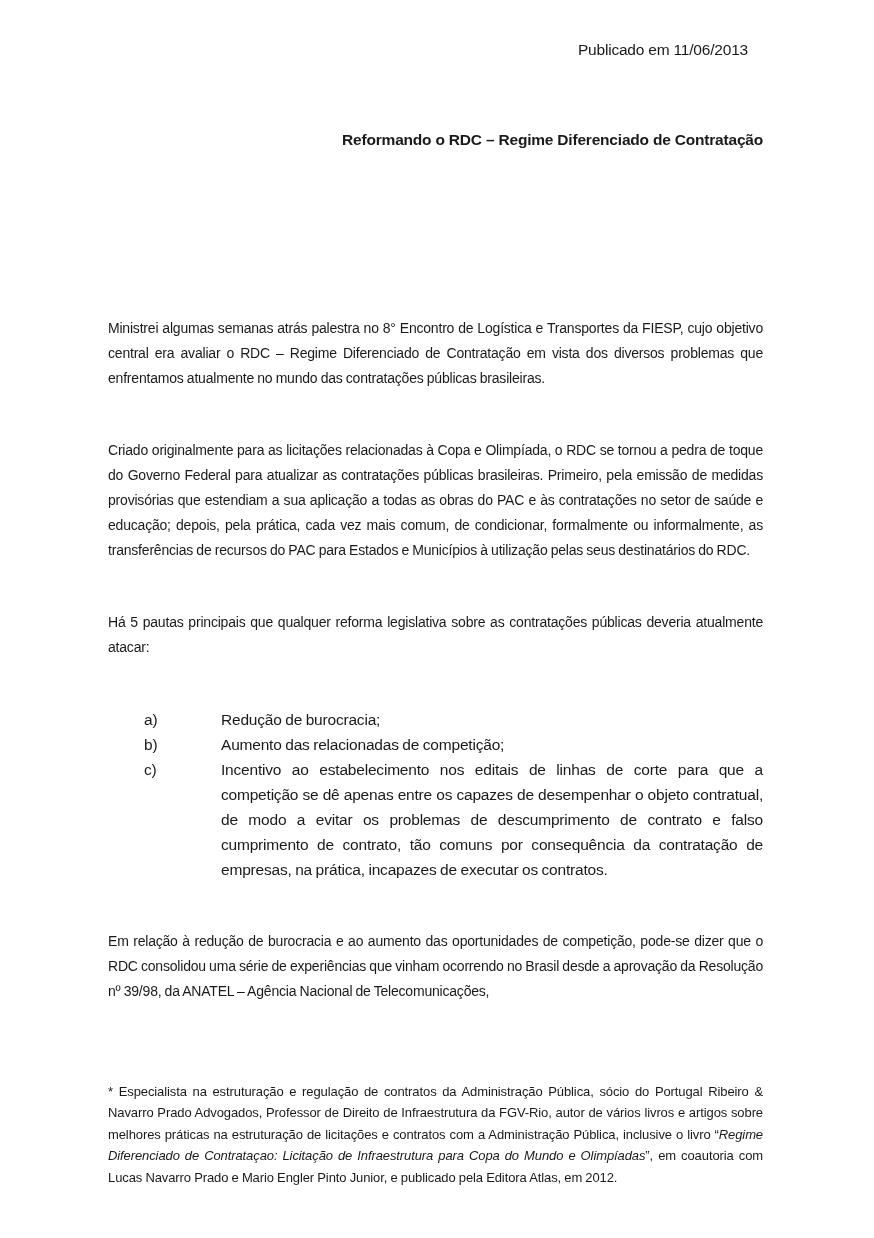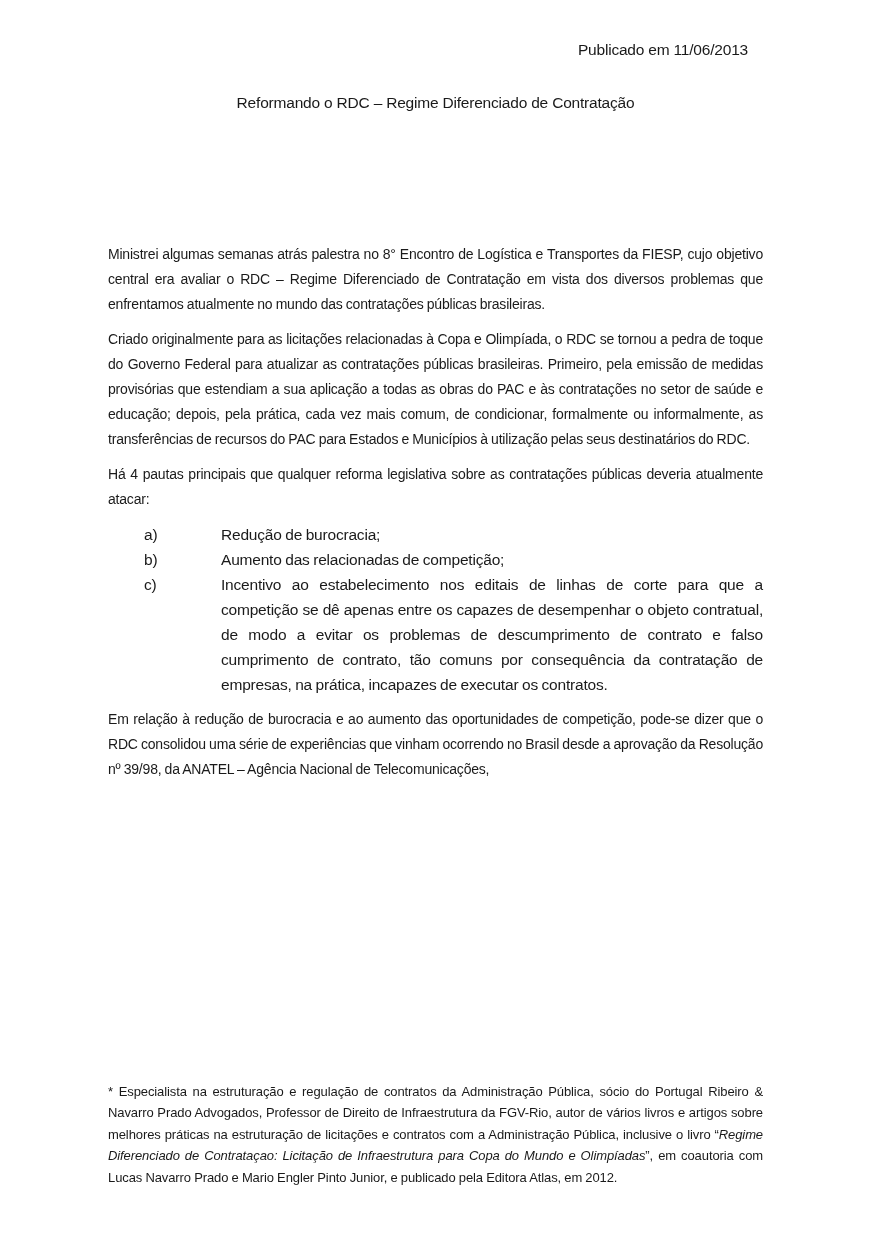--- a/index.html
+++ b/index.html
@@ -12,34 +12,35 @@
     box-sizing: border-box;
     width: 874px;
     height: 1238px;
     background: #ffffff;
     color: #1a1a1a;
     font-family: "Liberation Sans", "DejaVu Sans", sans-serif;
     padding: 0 111px 0 108px;
     display: flex;
     flex-direction: column;
     overflow: hidden;
+    gap: 37px;
   }
   .published {
     margin-top: 37px;
     text-align: right;
     padding-right: 15px;
     font-size: 15.5px;
     line-height: 25px;
     letter-spacing: -0.2px;
   }
   .doc-title {
     margin: 28px 0 0 0;
-    text-align: center;
+    text-align: right;
     font-size: 15.5px;
-    font-weight: 400;
+    font-weight: 700;
     line-height: 25px;
     letter-spacing: -0.2px;
   }
   .author {
     margin-top: 88px;
     text-align: right;
     padding-right: 15px;
     font-size: 15.5px;
     font-weight: 700;
     line-height: 25px;
@@ -96,21 +97,21 @@
   <div class="published">Publicado em 11/06/2013</div>
 
   <h1 class="doc-title">Reformando o RDC – Regime Diferenciado de Contratação</h1>
 
 
   <p class="para first">Ministrei algumas semanas atrás palestra no 8° Encontro de Logística e Transportes da FIESP, cujo objetivo central era avaliar o RDC – Regime Diferenciado de Contratação em vista dos diversos problemas que enfrentamos atualmente no mundo das contratações públicas brasileiras.</p>
 
   <p class="para">Criado originalmente para as licitações relacionadas à Copa e Olimpíada, o RDC se tornou a pedra de toque do Governo Federal para atualizar as contratações públicas brasileiras. Primeiro, pela emissão de medidas provisórias que estendiam a sua aplicação a todas as obras do PAC e às contratações no setor de saúde e educação; depois, pela prática, cada vez mais comum, de condicionar, formalmente ou informalmente, as transferências de recursos do PAC para Estados e Municípios à utilização pelas seus destinatários do RDC.</p>
 
 
-  <p class="para">Há 4 pautas principais que qualquer reforma legislativa sobre as contratações públicas deveria atualmente atacar:</p>
+  <p class="para">Há 5 pautas principais que qualquer reforma legislativa sobre as contratações públicas deveria atualmente atacar:</p>
 
   <div class="abc-list">
     <div class="list-item">
       <span class="list-marker">a)</span>
       <span class="list-text">Redução de burocracia;</span>
     </div>
     <div class="list-item">
       <span class="list-marker">b)</span>
       <span class="list-text">Aumento das relacionadas de competição;</span>
     </div>

